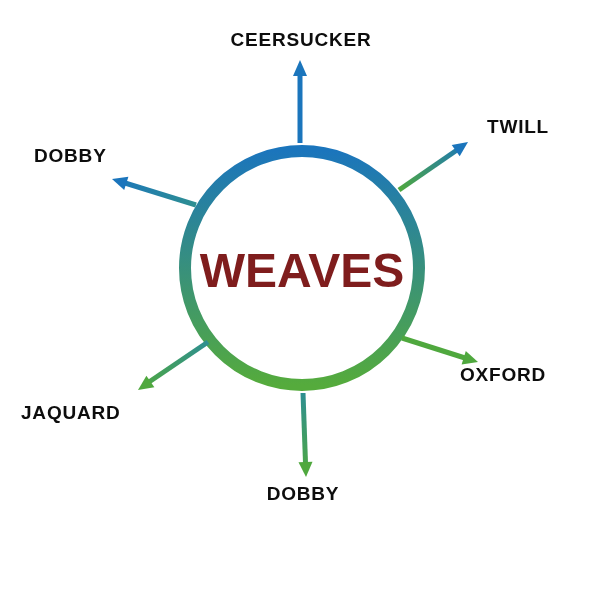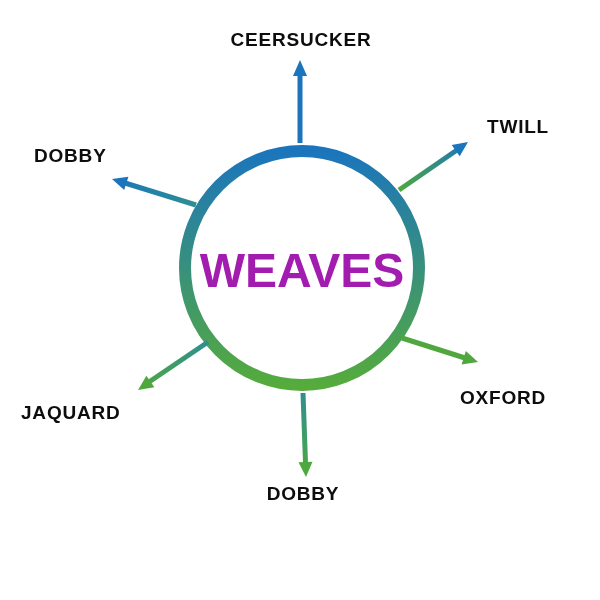--- a/index.html
+++ b/index.html
@@ -25,31 +25,31 @@
     position: absolute;
     font-weight: bold;
     font-size: 19px;
     letter-spacing: 0.8px;
     color: #0d0d0d;
     white-space: nowrap;
   }
   .label-top    { left: 301px; top: 29px;  transform: translateX(-50%); text-align: center; }
   .label-tr     { left: 487px; top: 116px; }
   .label-tl     { left: 34px;  top: 145px; }
-  .label-br     { left: 460px; top: 387px; }
+  .label-br     { left: 460px; top: 364px; }
   .label-bl     { left: 21px;  top: 402px; }
   .label-bottom { left: 303px; top: 483px; transform: translateX(-50%); }
   .center-label {
     position: absolute;
     left: 302px; top: 270px;
     transform: translate(-50%, -50%);
     font-size: 48px;
     font-weight: bold;
     letter-spacing: 0px;
-    color: #a21caf;
+    color: #7f1d1d;
     white-space: nowrap;
   }
 </style>
 </head>
 <body>
 
 <div class="canvas">
 
   <svg class="diagram-svg" viewBox="0 0 600 600" xmlns="http://www.w3.org/2000/svg">
     <defs>

